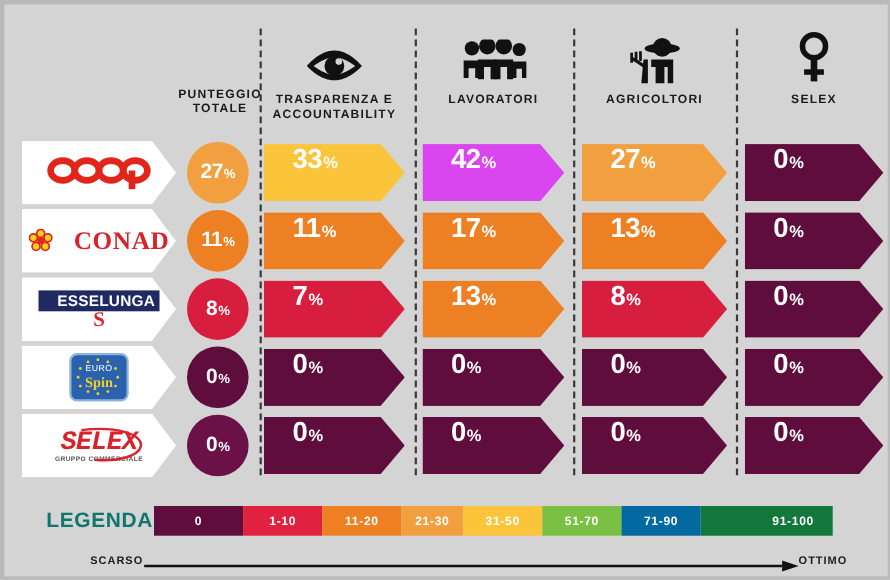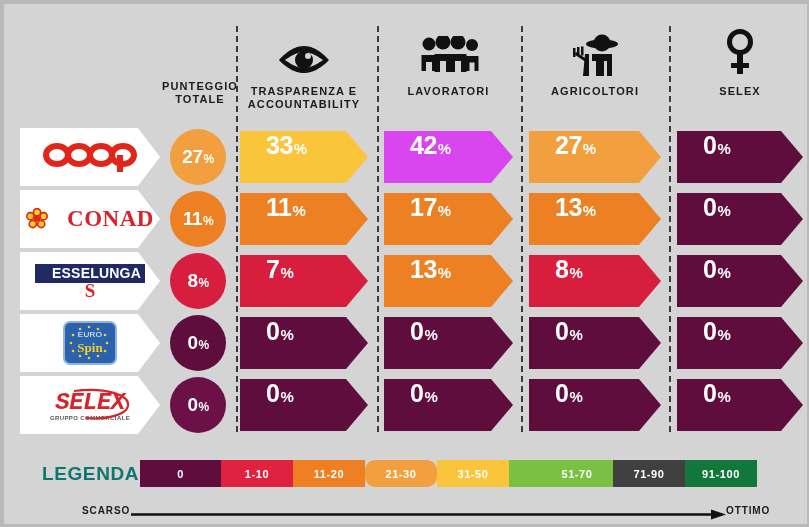--- a/index.html
+++ b/index.html
@@ -376,25 +376,25 @@
       <span class="pct val"><span class="n">0</span><span class="s">%</span></span>
     </div>
   </div>
 
   <div id="legend-block">
     <div class="legend-title">LEGENDA</div>
     <div class="legend-bar" id="legend-bar">
         <div class="legend-cell" style="background: rgb(94, 13, 61); width: 81px;">0</div>
         <div class="legend-cell" style="background: rgb(224, 33, 63); width: 72px;">1-10</div>
         <div class="legend-cell" style="background: rgb(238, 127, 35); width: 72px;">11-20</div>
-        <div class="legend-cell" style="background: rgb(242, 160, 63); width: 72px; border-radius: 10px;">21-30</div>
+        <div class="legend-cell" style="background: rgb(242, 160, 63); width: 56px;">21-30</div>
         <div class="legend-cell" style="background: rgb(251, 197, 59); width: 72px;">31-50</div>
-        <div class="legend-cell" style="background: rgb(122, 193, 67); width: 72px; padding-left: 32px;">51-70</div>
-        <div class="legend-cell" style="background: #404040; width: 72px;">71-90</div>
-        <div class="legend-cell" style="background: rgb(18, 119, 59); width: 72px;">91-100</div>
+        <div class="legend-cell" style="background: rgb(122, 193, 67); width: 72px;">51-70</div>
+        <div class="legend-cell" style="background: #0369a1; width: 72px;">71-90</div>
+        <div class="legend-cell" style="background: rgb(18, 119, 59); width: 72px; padding-left: 48px;">91-100</div>
       </div>
     <div class="scale-word" id="scarso-label">SCARSO</div>
     <div class="scale-word" id="ottimo-label">OTTIMO</div>
     <svg class="scale-line" viewBox="0 0 595 11" preserveAspectRatio="none">
       <line x1="0" y1="5.5" x2="580" y2="5.5" stroke="#111" stroke-width="2.4"></line>
       <polygon points="580,0.5 595,5.5 580,10.5" fill="#111"></polygon>
     </svg>
   </div>
 
 </div>

